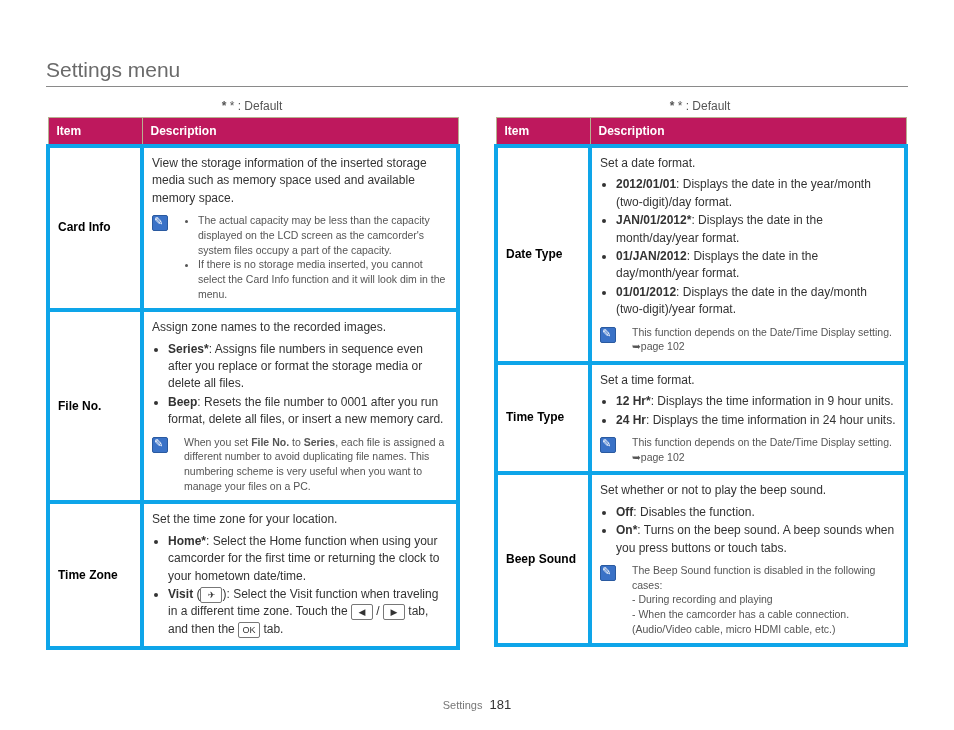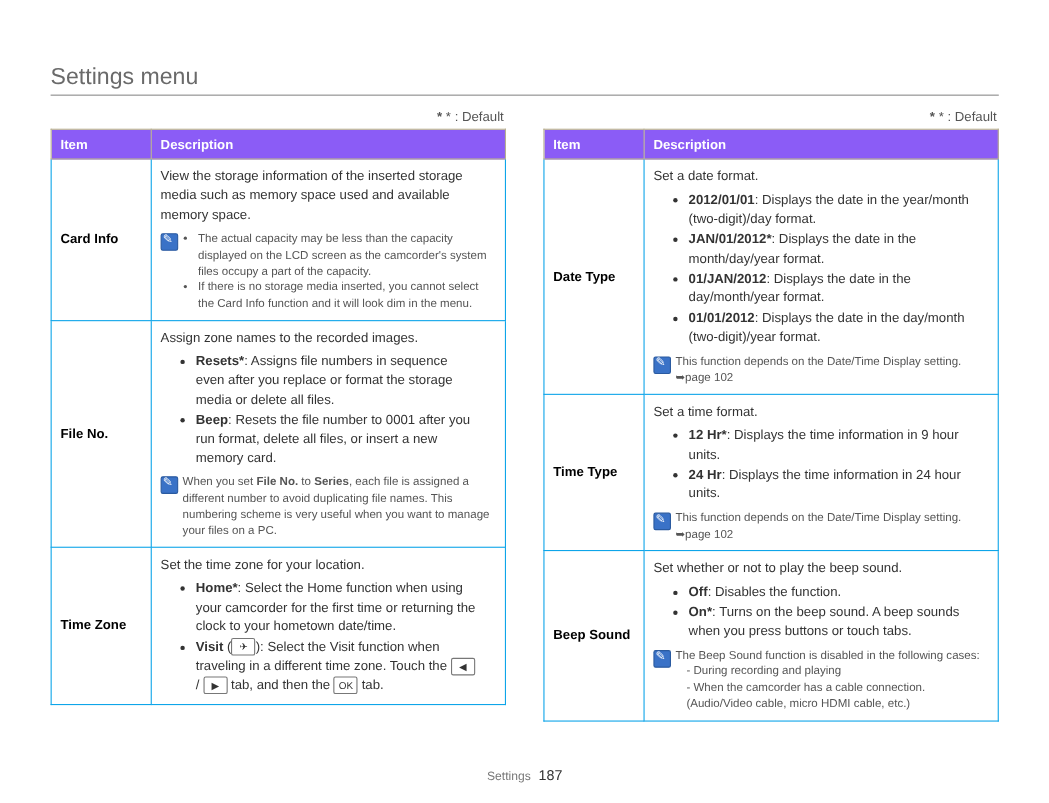--- a/index.html
+++ b/index.html
@@ -35,62 +35,62 @@
   }
   .columns {
     display: flex;
     gap: 34px;
   }
   .col {
     flex: 1;
     min-width: 0;
   }
   .default-note {
-    text-align: right;
+    text-align: center;
     font-size: 12px;
     color: #555;
     margin-bottom: 4px;
     padding-right: 2px;
   }
   table.settings {
     width: 100%;
     border-collapse: collapse;
     font-size: 12px;
   }
   table.settings th {
-    background: #8b5cf6;
+    background: #be185d;
     color: #fff;
     text-align: left;
     font-weight: 700;
     padding: 6px 8px;
     border: 1px solid #b8b090;
     font-size: 12px;
   }
   table.settings td {
-    border: 1px solid #0ea5e9;
+    border: 4px solid #0ea5e9;
     padding: 7px 8px;
     vertical-align: middle;
     line-height: 1.45;
   }
   table.settings td.item {
     width: 74px;
     font-weight: 700;
     color: #000000;
   }
   ul.bullets {
     margin: 4px 0 0 0;
     padding-left: 16px;
   }
   ul.bullets li {
-    margin: 1px 16px;
+    margin: 1px 0;
   }
   .notebox {
     display: flex;
     align-items: flex-start;
-    gap: 4px;
+    gap: 16px;
     margin-top: 6px;
   }
   .note-icon {
     flex: 0 0 14px;
     width: 14px;
     height: 14px;
     background: #3a72c7;
     border-radius: 2px;
     position: relative;
     margin-top: 2px;
@@ -138,21 +138,20 @@
     border-radius: 2px;
     vertical-align: middle;
     padding: 0 2px;
     background: #fff;
     color: #333;
   }
   .arrow-ref {
     display: inline-block;
   }
   .subline {
-    margin-left: 10px;
   }
 </style>
 </head>
 <body>
 
 <div class="page">
 
   <h1 class="title">Settings menu</h1>
   <hr class="hr">
 
@@ -183,21 +182,21 @@
                 </div>
               </div>
             </td>
           </tr>
 
           <tr>
             <td class="item">File No.</td>
             <td>
               <span>Assign zone names to the recorded images.</span>
               <ul class="bullets">
-                <li><b>Resets*</b><span>: Assigns file numbers in sequence even after you replace or format the storage media or delete all files.</span></li>
+                <li><b>Series*</b><span>: Assigns file numbers in sequence even after you replace or format the storage media or delete all files.</span></li>
                 <li><b>Beep</b><span>: Resets the file number to 0001 after you run format, delete all files, or insert a new memory card.</span></li>
               </ul>
               <div class="notebox">
                 <span class="note-icon"></span>
                 <div class="note-text">
                   When you set <b>File No.</b> to <b>Series</b>, each file is assigned a different number to avoid duplicating file names. This numbering scheme is very useful when you want to manage your files on a PC.
                 </div>
               </div>
             </td>
           </tr>
@@ -287,16 +286,16 @@
             </td>
           </tr>
         </tbody>
       </table>
     </div>
 
   </div>
 
   <div class="footer">
     <span>Settings</span>
-    <span class="pnum">187</span>
+    <span class="pnum">181</span>
   </div>
 
 </div>
 
 </body></html>

